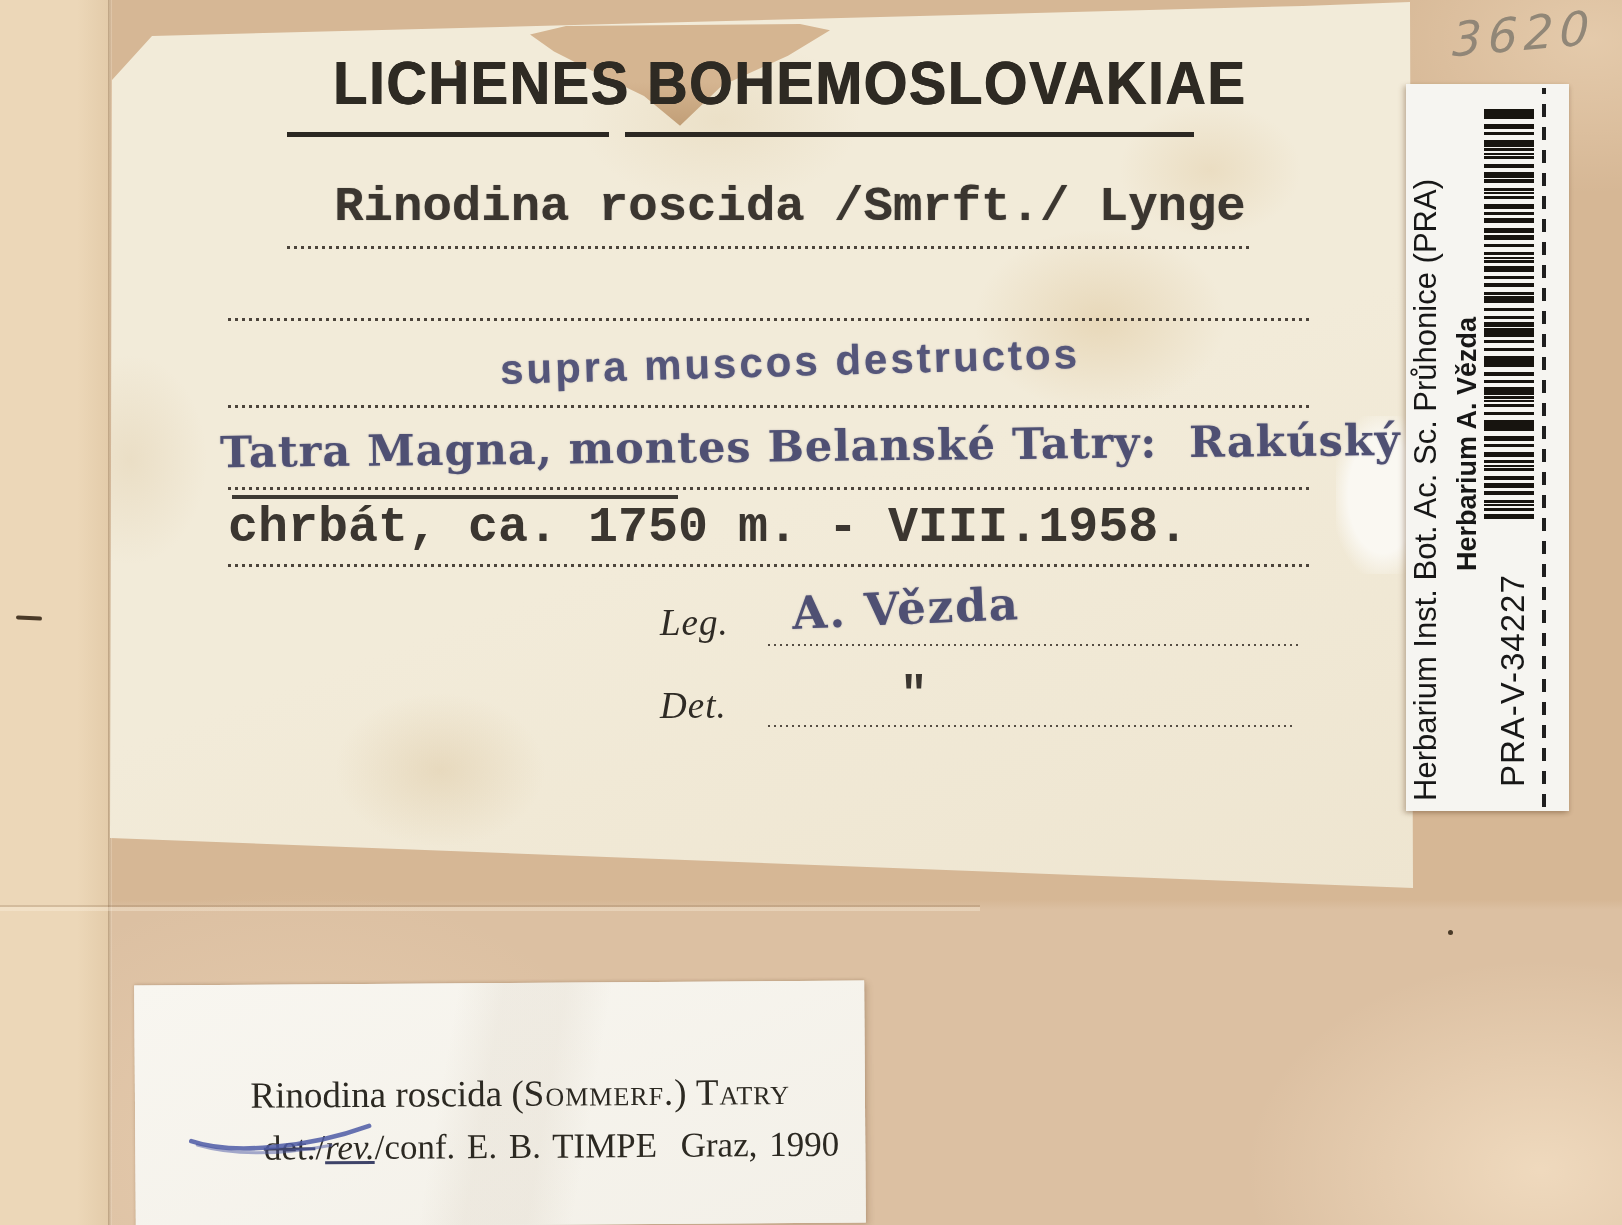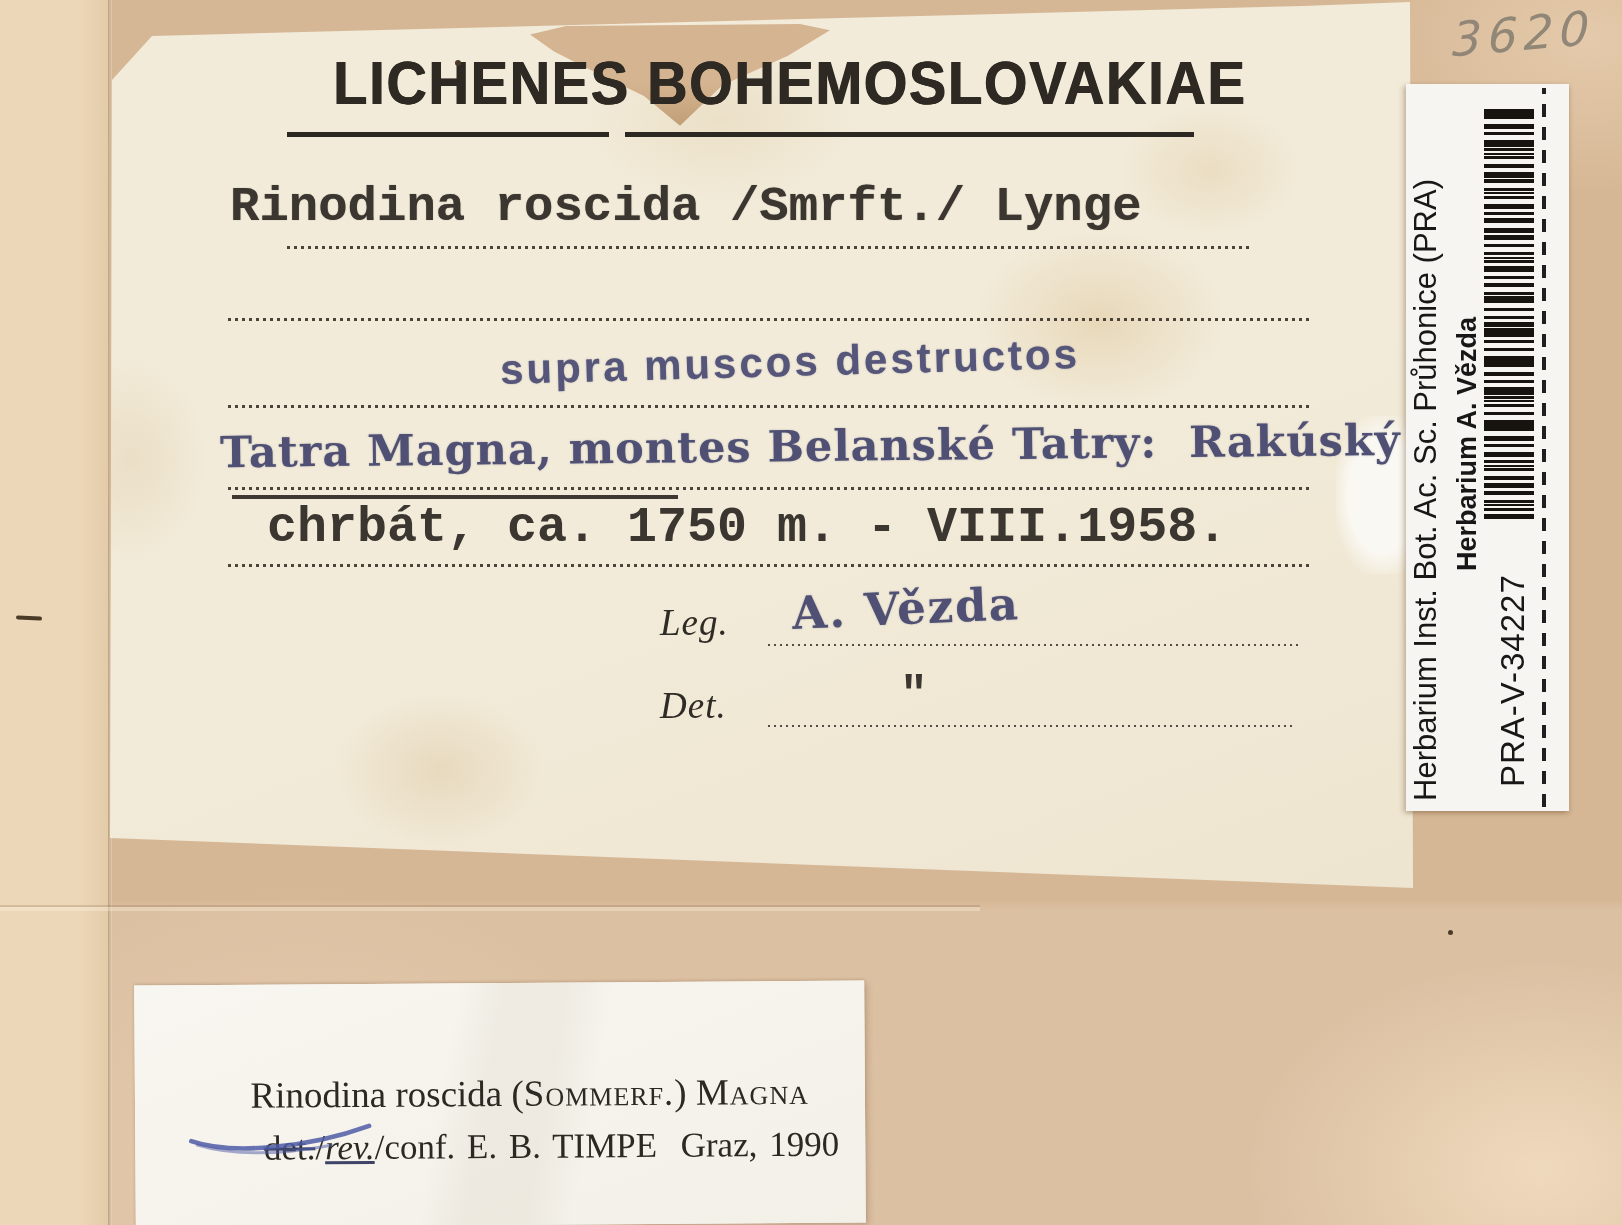--- a/index.html
+++ b/index.html
@@ -40,42 +40,42 @@
   .white-patch{position:absolute;left:1236px;top:416px;width:78px;height:158px;
     background:radial-gradient(ellipse at 60% 50%, #faf8f2 0 52%, rgba(250,248,242,0) 78%);}
 
   .lbl-title{position:absolute;left:130px;top:50px;width:1120px;text-align:center;
     font-size:62px;font-weight:700;letter-spacing:2px;color:#2e2a23;line-height:1.05;
     transform:scaleX(.9);text-shadow:.6px 0 0 currentColor,-.6px 0 0 currentColor;}
   .rule-seg{position:absolute;height:5px;background:#2c2822;top:132px;}
   .rule-a{left:187px;width:322px;} .rule-b{left:525px;width:569px;}
 
   .tw{font-family:"Liberation Mono", monospace;font-weight:700;color:#3b3630;}
-  .lbl-species{position:absolute;left:130px;top:179px;width:1120px;text-align:left;
+  .lbl-species{position:absolute;left:130px;top:179px;width:1120px;text-align:center;
     font-size:49px;white-space:pre;text-shadow:0 0 1px rgba(59,54,48,.6);}
 
   .dotted{position:absolute;height:3px;
     background:repeating-linear-gradient(90deg, rgba(58,50,42,.9) 0 3px, rgba(58,50,42,0) 3px 7px);}
   .dotted-fine{position:absolute;height:2px;
     background:repeating-linear-gradient(90deg, rgba(58,50,42,.85) 0 2px, rgba(58,50,42,0) 2px 6px);}
   .d1{top:246px;left:187px;width:965px;}
   .d2{top:318px;left:128px;width:1082px;}
   .d3{top:405px;left:128px;width:1082px;}
   .d4{top:487px;left:128px;width:1082px;}
   .d5{top:564px;left:128px;width:1082px;}
 
   .stamp{color:#55567a;text-shadow:0 0 1.5px rgba(85,86,122,.55);}
   .lbl-supra{position:absolute;left:130px;top:338px;width:1120px;text-align:center;
     font-size:42px;font-weight:700;letter-spacing:3px;transform:rotate(-1.6deg);white-space:pre;}
   .stamp-serif{font-family:"DejaVu Serif", serif;font-weight:700;color:#4f5073;
     text-shadow:0 0 1.5px rgba(79,80,115,.5);}
   .lbl-tatra{position:absolute;left:120px;top:421px;font-size:43px;letter-spacing:1px;
     transform:rotate(-.6deg);white-space:pre;}
   .solid-underline{position:absolute;left:132px;top:495px;width:446px;height:4px;background:#3e3a33;}
-  .lbl-chrbat{position:absolute;left:128px;top:499px;font-size:50px;white-space:pre;margin-left:39px;}
+  .lbl-chrbat{position:absolute;left:128px;top:499px;font-size:50px;white-space:pre;}
 
   .print-serif{font-family:"Liberation Serif", serif;color:#2f2b25;}
   .lbl-leg,.lbl-det{position:absolute;left:560px;font-size:37px;letter-spacing:1px;font-style:italic;}
   .lbl-leg{top:601px;} .lbl-det{top:684px;}
   .leg-value{position:absolute;left:692px;top:582px;font-size:45px;letter-spacing:2px;
     transform:rotate(-2.5deg);}
   .det-value{position:absolute;left:800px;top:670px;font-size:46px;}
   .leg-dot{top:644px;left:668px;width:534px;}
   .det-dot{top:725px;left:668px;width:526px;}
 
@@ -163,21 +163,21 @@
       <div class="strip-line1">Herbarium Inst. Bot. Ac. Sc. Průhonice (PRA)</div>
       <div class="strip-line2">Herbarium A. Vězda</div>
       <div class="strip-num">PRA-V-34227</div>
       <div class="barcode"></div>
       <div class="strip-dash"></div>
     </div>
   </div>
 
   <div class="det-slip">
     <div class="slip-line1 print-serif">
-      <span>Rinodina roscida (</span><span class="sc">Sommerf.</span><span>) </span><span class="sc">Magna</span>
+      <span>Rinodina roscida (</span><span class="sc">Sommerf.</span><span>) </span><span class="sc">Tatry</span>
     </div>
     <div class="slip-line2 print-serif">
       <span class="struck">det.</span><span>/</span><span class="uline">rev.</span><span>/conf. E. B. TIMPE  Graz, 1990</span>
     </div>
     <svg class="pen-swoosh" width="200" height="40" viewBox="0 0 200 40">
       <path d="M8,20 C48,34 124,28 186,6" fill="none" stroke="#4d5aa6" stroke-width="4.5" stroke-linecap="round" opacity="0.85"></path>
       <path d="M14,24 C54,36 104,33 148,25" fill="none" stroke="#4d5aa6" stroke-width="3" stroke-linecap="round" opacity="0.5"></path>
     </svg>
   </div>
 

